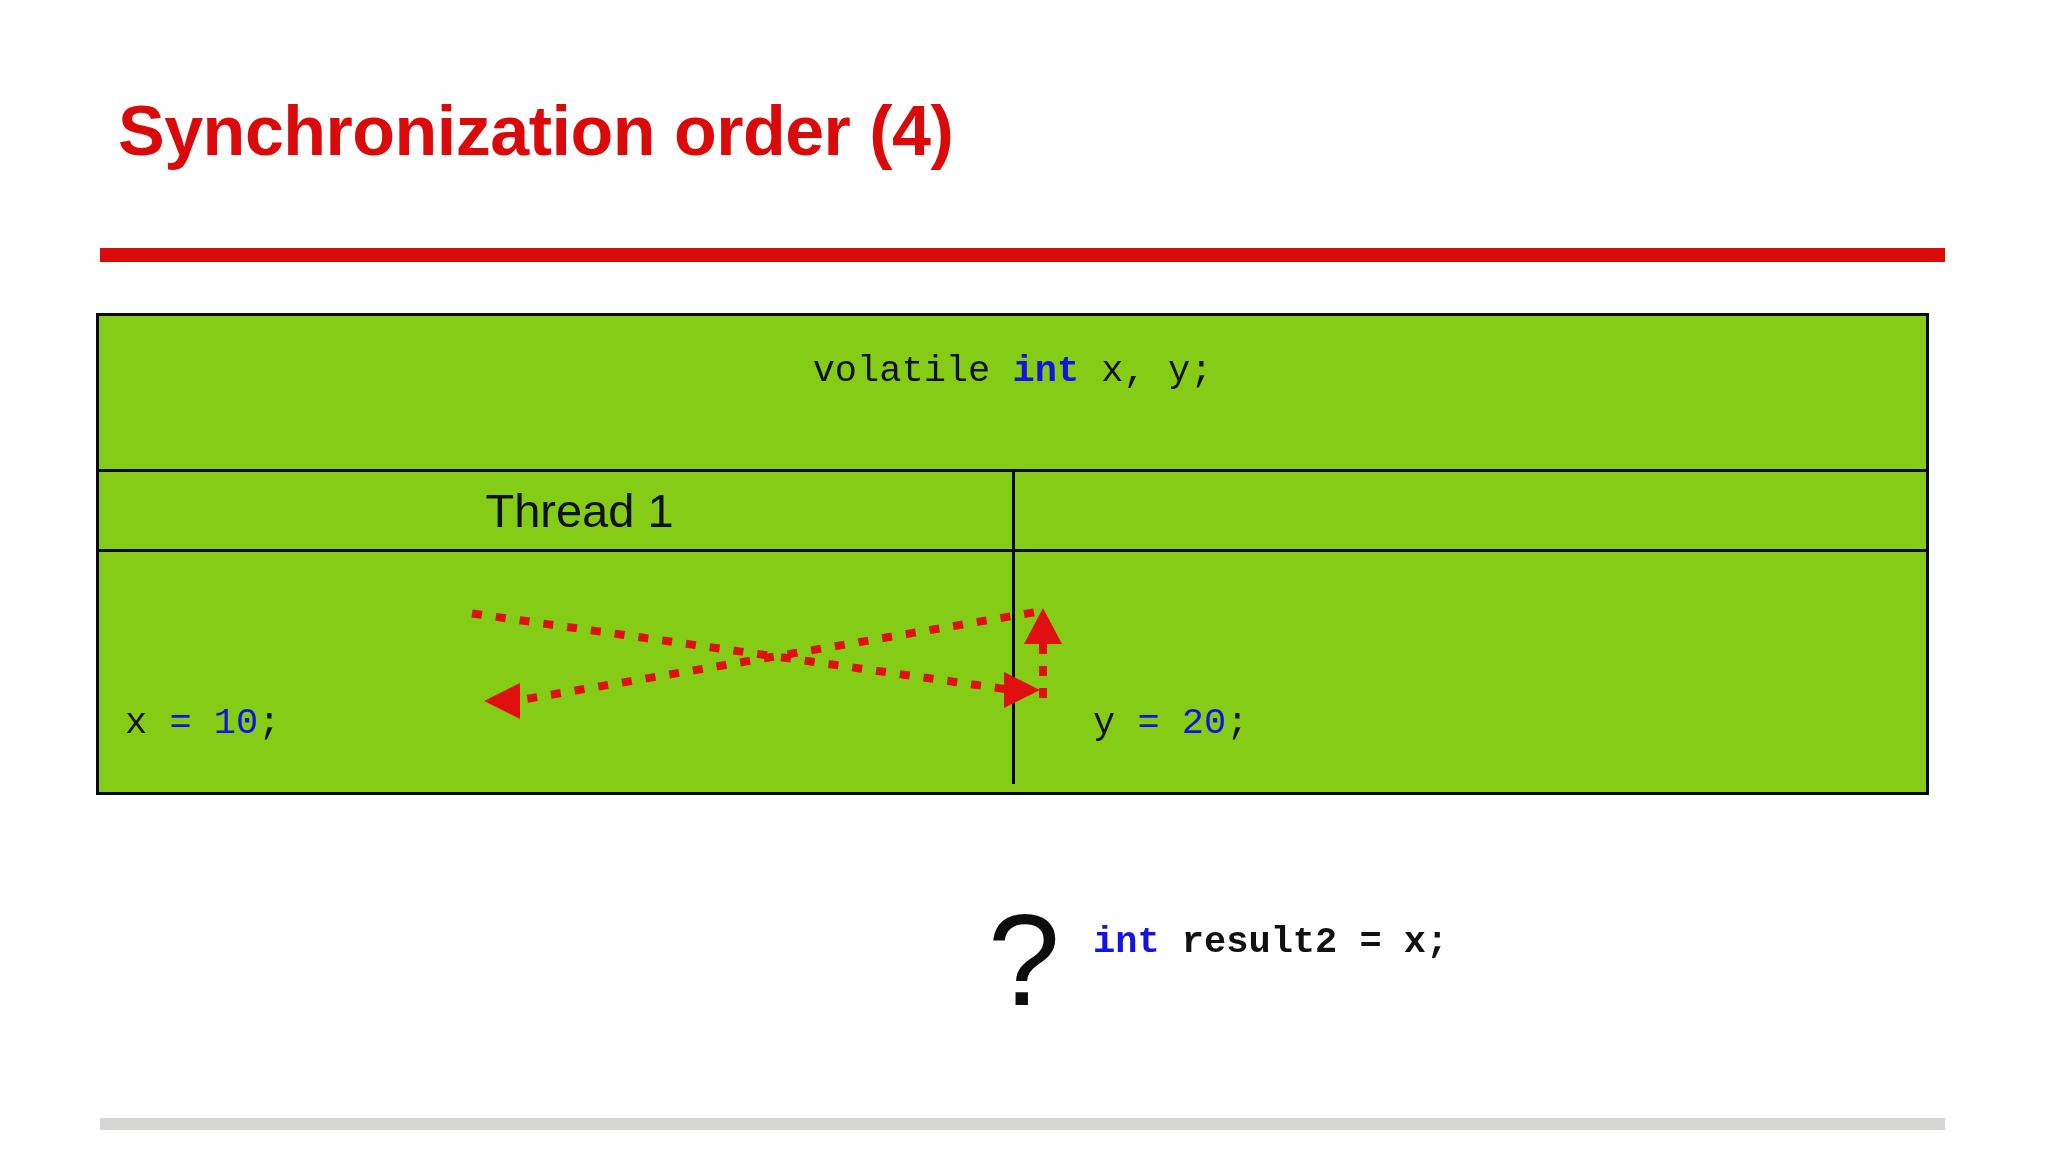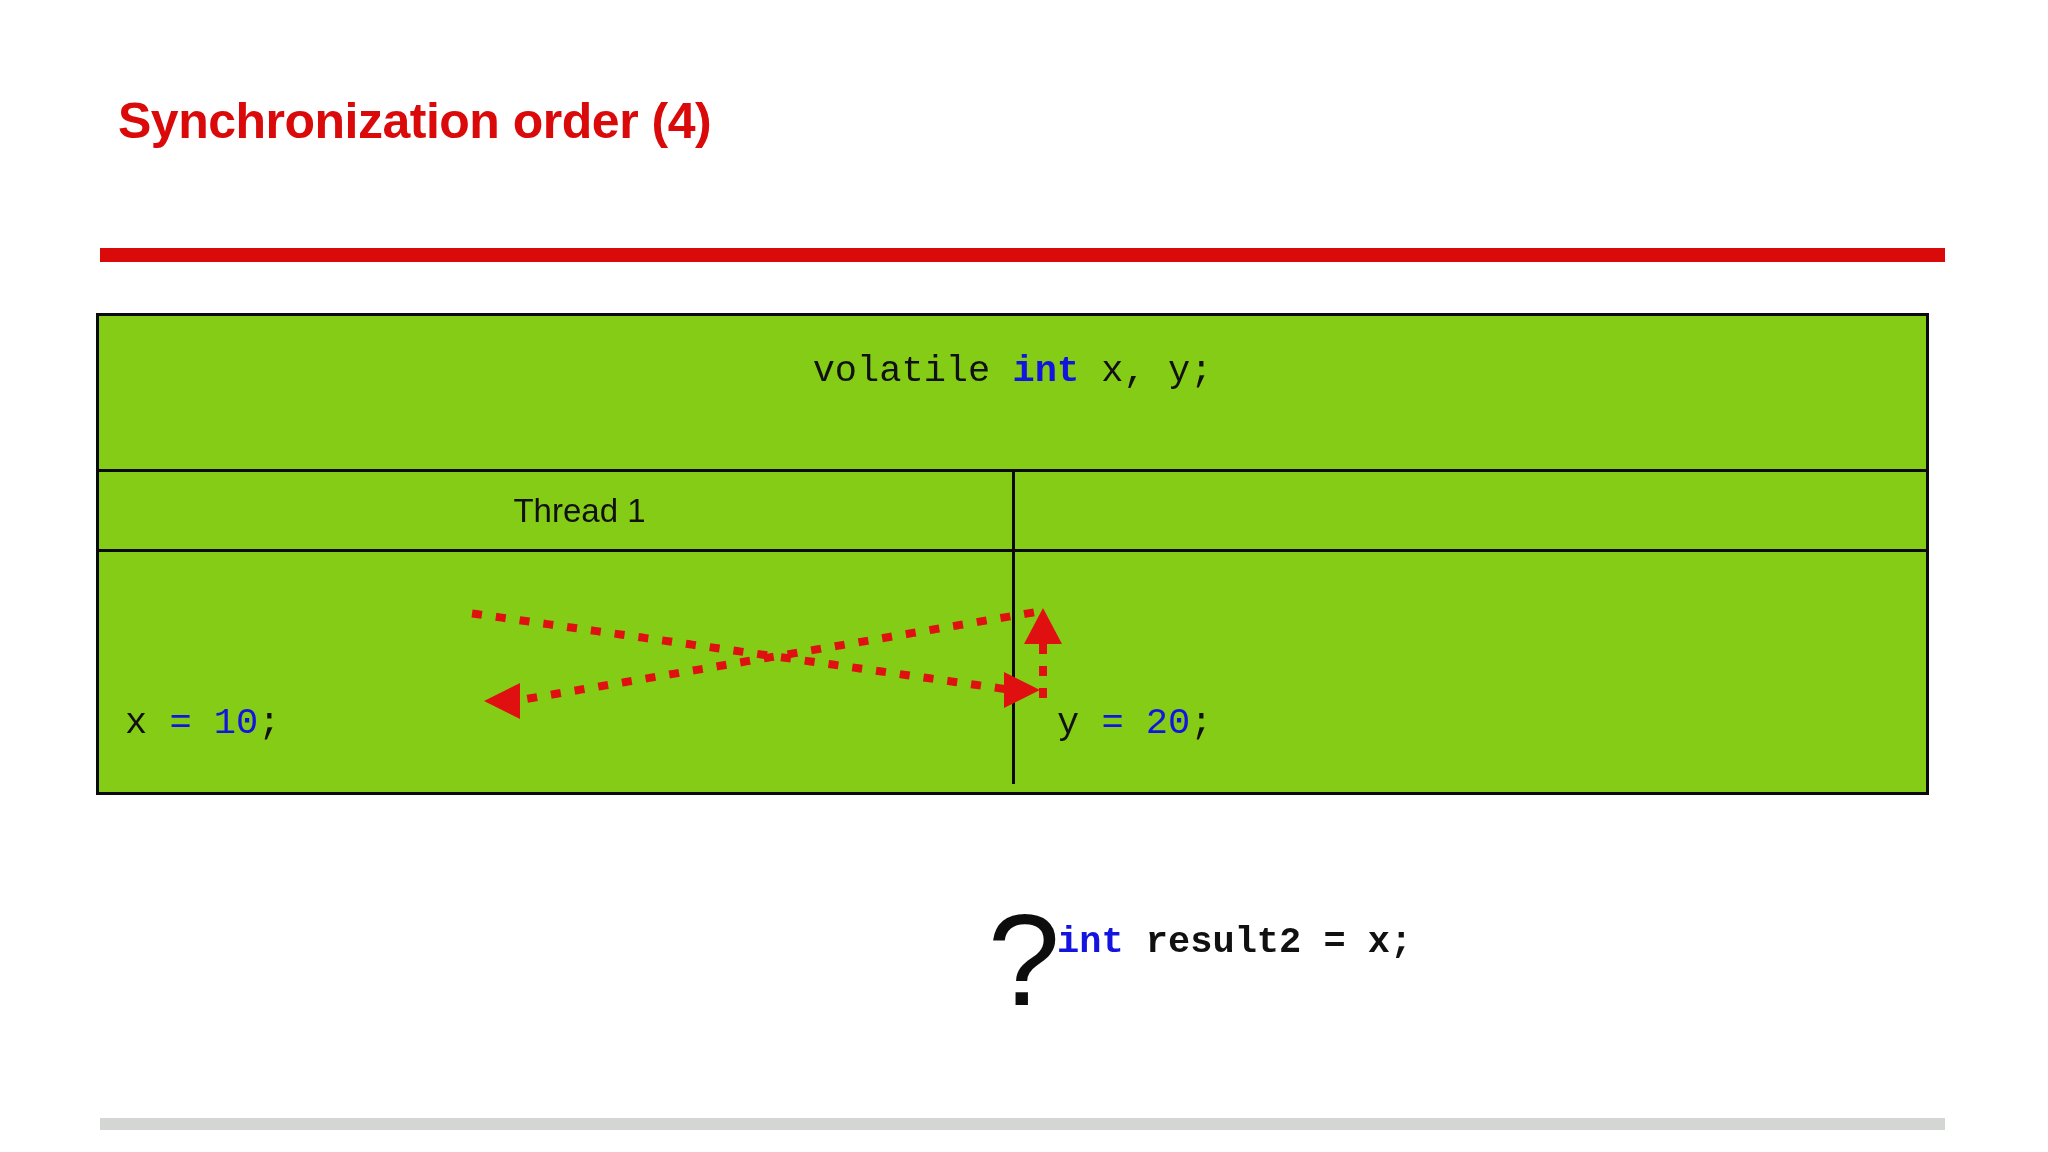--- a/index.html
+++ b/index.html
@@ -20,21 +20,21 @@
     inset: 0;
     background: #ffffff;
   }
 
   
   #title {
     position: absolute;
     left: 118px;
     top: 95px;
     font-family: "Liberation Sans", sans-serif;
-    font-size: 50px;
+    font-size: 70px;
     font-weight: bold;
     color: #DA0A0A;
     letter-spacing: -0.5px;
     white-space: nowrap;
     line-height: 1.05;
   }
 
   #title-rule {
     position: absolute;
     left: 100px;
@@ -88,33 +88,34 @@
     border-bottom: 3px solid #0a0a0a;
     display: flex;
   }
 
   .head-cell {
     flex: 1 1 0;
     display: flex;
     align-items: center;
     justify-content: center;
     font-family: "Liberation Sans", sans-serif;
-    font-size: 33px;
+    font-size: 47px;
     font-weight: normal;
     color: #111111;
     box-sizing: border-box;
     padding-left: 48px;
   }
   .head-cell.left  { flex: 0 0 916px; border-right: 3px solid #0a0a0a; }
   .head-cell.right { flex: 1 1 auto; }
 
   #row-code {
     top: 236px;
     bottom: 8px;
     display: flex;
+    gap: 36px;
   }
 
   .code-cell {
     box-sizing: border-box;
     padding-top: 34px;
     padding-left: 26px;
     font-family: "Liberation Mono", "DejaVu Sans Mono", monospace;
     font-size: 37px;
     color: #111111;
     white-space: pre;

